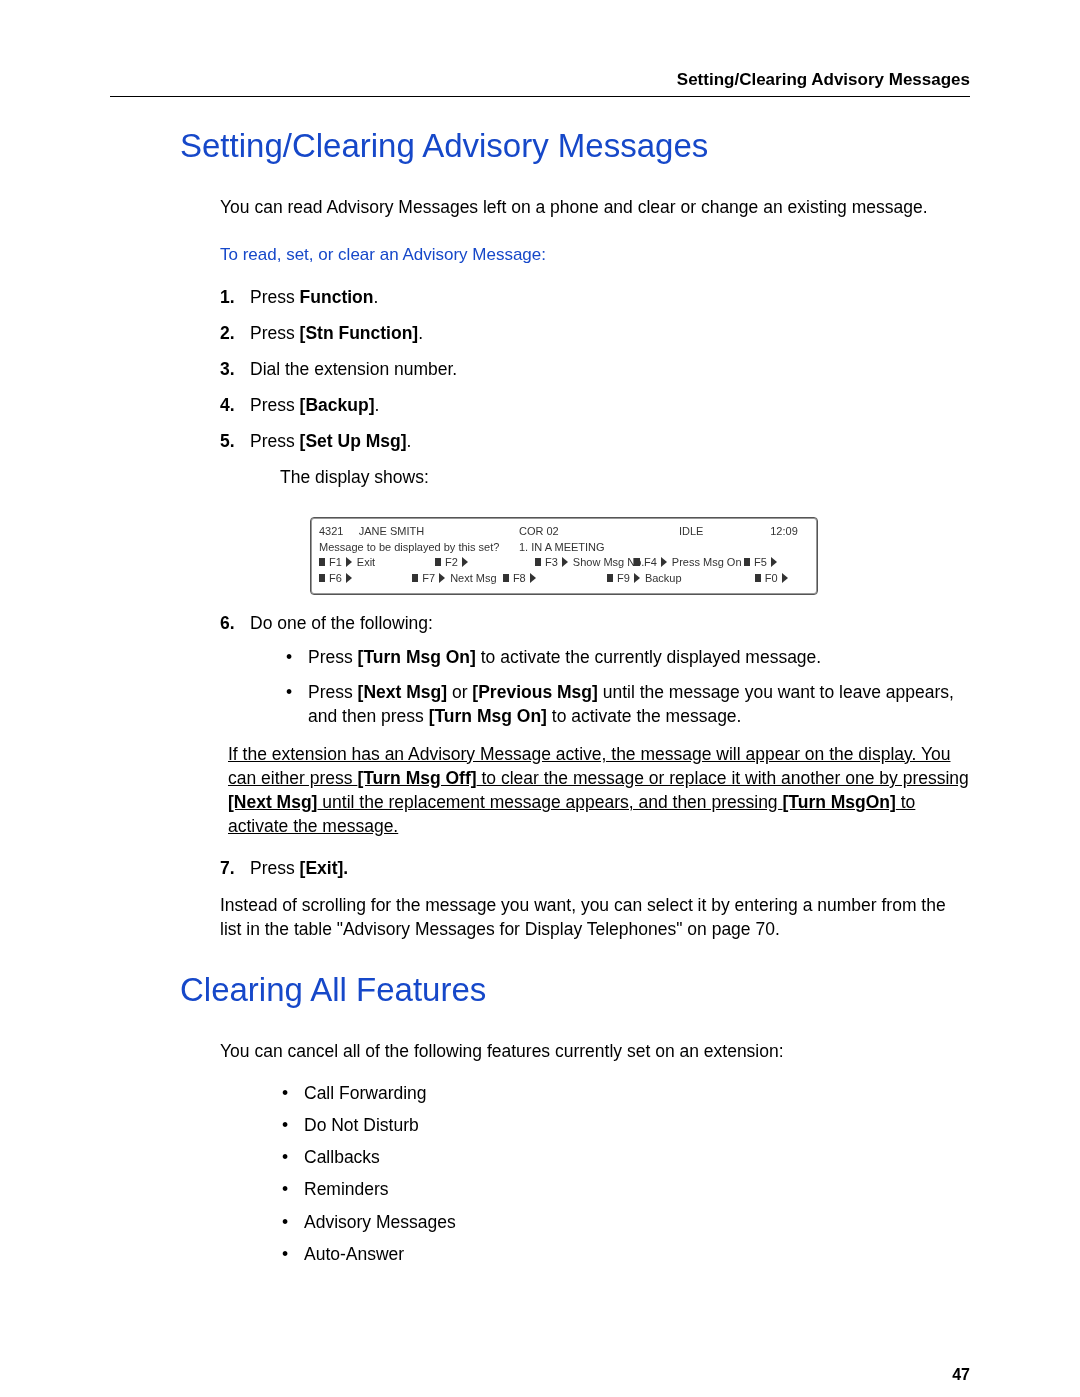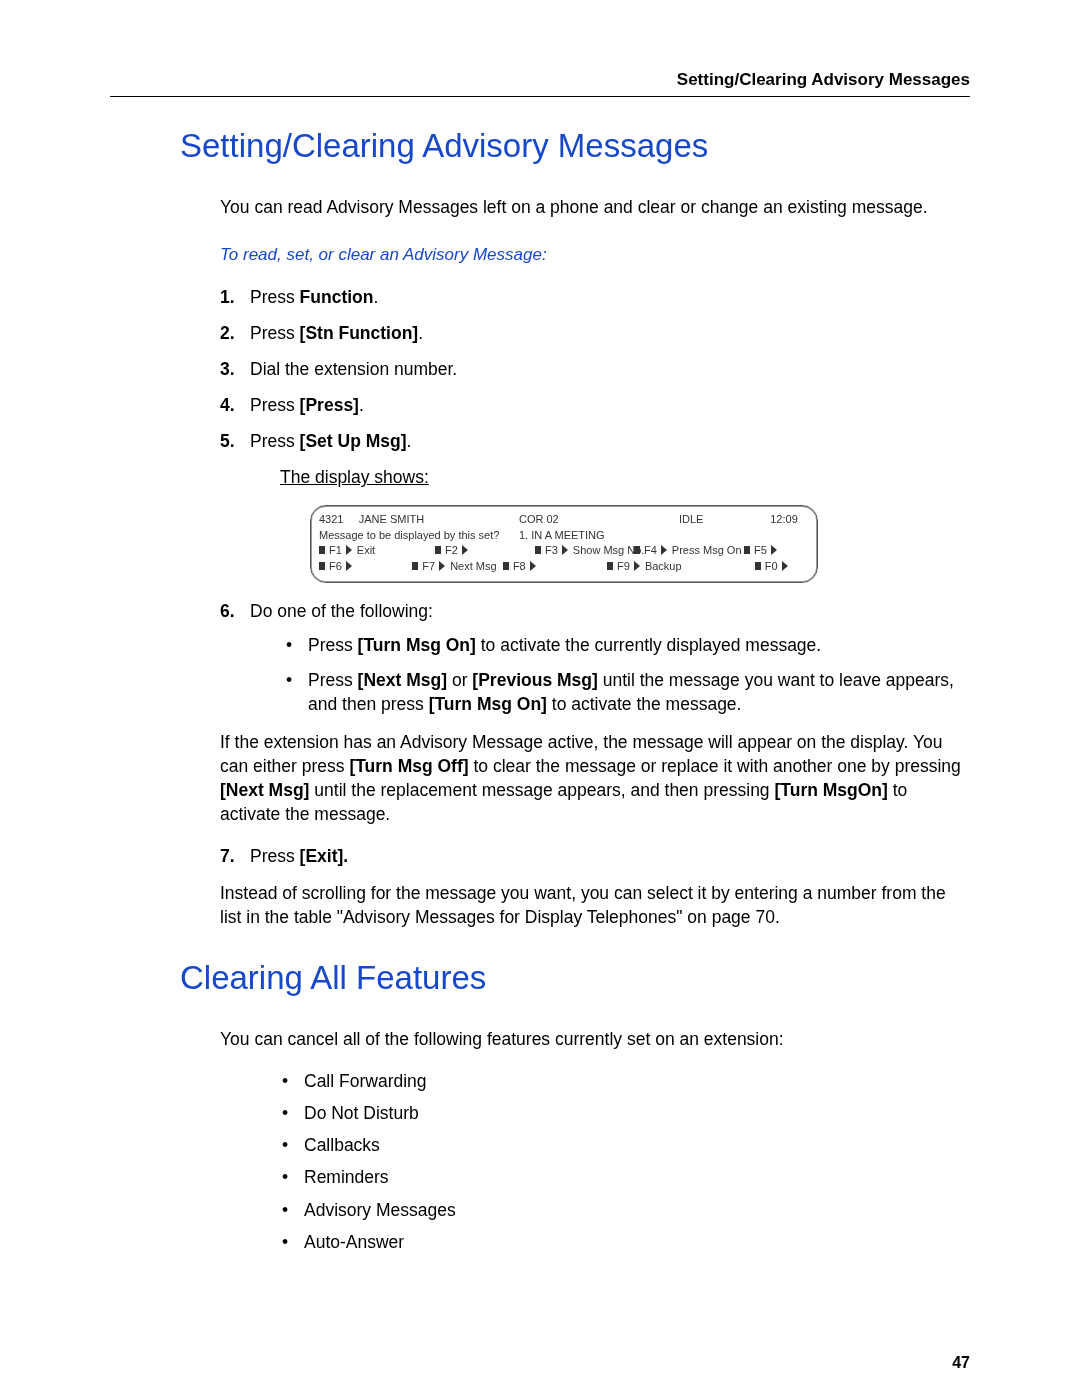--- a/index.html
+++ b/index.html
@@ -32,47 +32,46 @@
     margin: 0 0 30px 70px;
   }
   .body-block {
     margin-left: 110px;
     font-size: 17.5px;
     line-height: 1.38;
   }
   .para { margin: 0 0 18px 0; }
   .subhead {
     color: #1648c9;
-    font-style: italic;
     font-size: 17px;
     margin: 24px 0 18px 0;
   }
   ol.steps {
     list-style: none;
     padding: 0;
     margin: 0 0 6px 0;
   }
   ol.steps > li {
     margin: 0 0 12px 0;
     padding-left: 30px;
     position: relative;
   }
   ol.steps > li .num {
     position: absolute;
     left: 0;
     font-weight: bold;
   }
   .bold { font-weight: bold; }
-  .indent-body { margin: 12px 0 16px 30px; text-decoration: underline; }
+  .indent-body { margin: 12px 0 28px 30px; }
   .display-panel {
     margin: 10px 0 16px 60px;
     width: 490px;
     padding: 6px 8px 8px 8px;
     border: 1px solid #555;
-    border-radius: 16px;
+    border-radius: 4px;
     background: #fff;
     font-family: Arial, Helvetica, sans-serif;
     font-size: 11px;
     color: #333;
     box-shadow: 0 0 0 1px #999 inset;
   }
   .display-panel .inner {
     border: 0;
   }
   .dp-row {
@@ -154,21 +153,21 @@
           <span>Press </span><span class="bold">[Stn Function]</span><span>.</span>
         </span>
       </li>
       <li>
         <span class="num">3.</span>
         <span>Dial the extension number.</span>
       </li>
       <li>
         <span class="num">4.</span>
         <span>
-          <span>Press </span><span class="bold">[Press]</span><span>.</span>
+          <span>Press </span><span class="bold">[Backup]</span><span>.</span>
         </span>
       </li>
       <li>
         <span class="num">5.</span>
         <span>
           <span>Press </span><span class="bold">[Set Up Msg]</span><span>.</span>
         </span>
         <div class="indent-body">The display shows:</div>
 
         <div class="display-panel">
@@ -283,21 +282,21 @@
           <li>
             <span>Press </span><span class="bold">[Turn Msg On]</span><span> to activate the currently displayed message.</span>
           </li>
           <li>
             <span>Press </span><span class="bold">[Next Msg]</span><span> or </span><span class="bold">[Previous Msg]</span><span> until the message you want to leave appears, and then press </span><span class="bold">[Turn Msg On]</span><span> to activate the message.</span>
           </li>
         </ul>
       </li>
     </ol>
 
-    <p class="para" style="margin-left:0;">
+    <p class="para" style="margin-left:8px;text-decoration:underline;">
       <span>If the extension has an Advisory Message active, the message will appear on the display. You can either press </span><span class="bold">[Turn Msg Off]</span><span> to clear the message or replace it with another one by pressing </span><span class="bold">[Next Msg]</span><span> until the replacement message appears, and then pressing </span><span class="bold">[Turn MsgOn]</span><span> to activate the message.</span>
     </p>
 
     <ol class="steps">
       <li>
         <span class="num">7.</span>
         <span>
           <span>Press </span><span class="bold">[Exit].</span><span></span>
         </span>
       </li>

